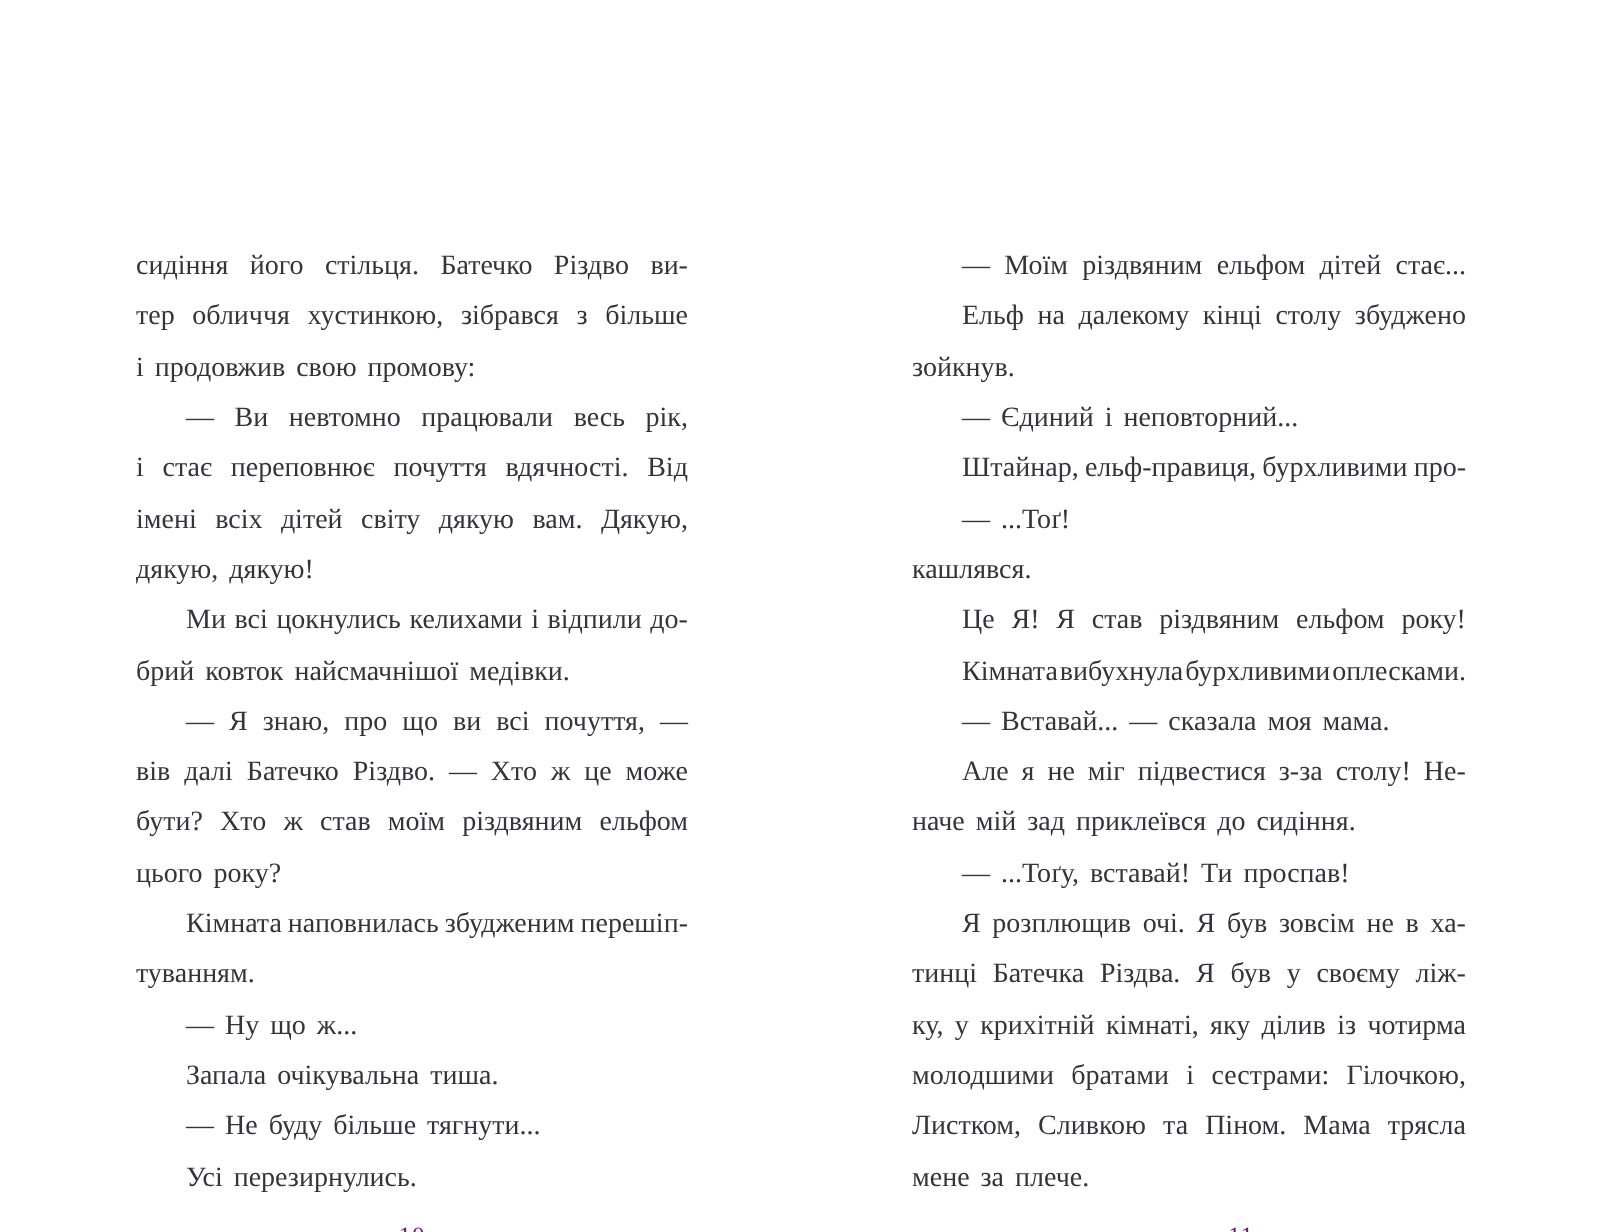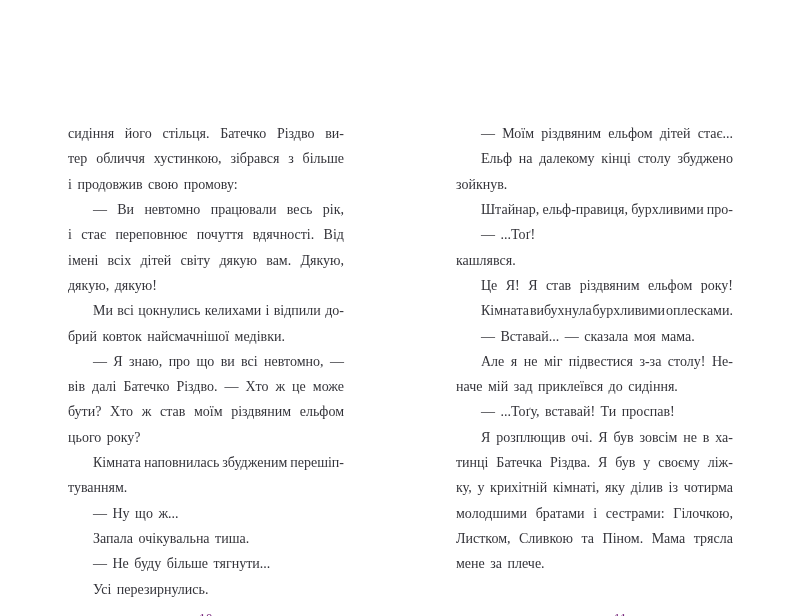--- a/index.html
+++ b/index.html
@@ -111,21 +111,21 @@
       </div>
       <div class="line">брий ковток найсмачнішої медівки.</div>
       <div class="line indent justify">
         <span>—</span>
         <span>Я</span>
         <span>знаю,</span>
         <span>про</span>
         <span>що</span>
         <span>ви</span>
         <span>всі</span>
-        <span>невтомно,</span>
+        <span>почуття,</span>
         <span>—</span>
       </div>
       <div class="line justify">
         <span>вів</span>
         <span>далі</span>
         <span>Батечко</span>
         <span>Різдво.</span>
         <span>—</span>
         <span>Хто</span>
         <span>ж</span>
@@ -165,20 +165,21 @@
       </div>
       <div class="line indent justify">
         <span>Ельф</span>
         <span>на</span>
         <span>далекому</span>
         <span>кінці</span>
         <span>столу</span>
         <span>збуджено</span>
       </div>
       <div class="line">зойкнув.</div>
+      <div class="line indent">— Єдиний і неповторний...</div>
       <div class="line indent justify">
         <span>Штайнар,</span>
         <span>ельф-правиця,</span>
         <span>бурхливими</span>
         <span>про-</span>
       </div>
       <div class="line indent">— ...Тоґ!</div>
       <div class="line">кашлявся.</div>
       <div class="line indent justify">
         <span>Це</span>

